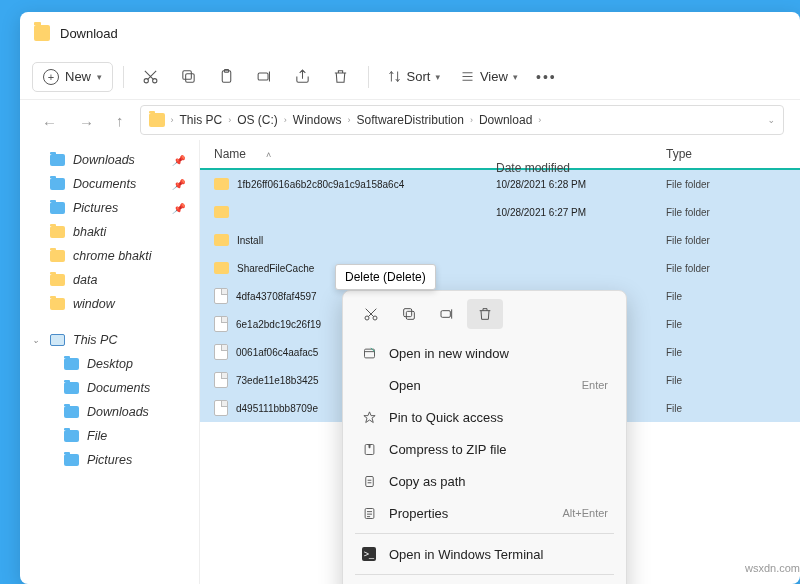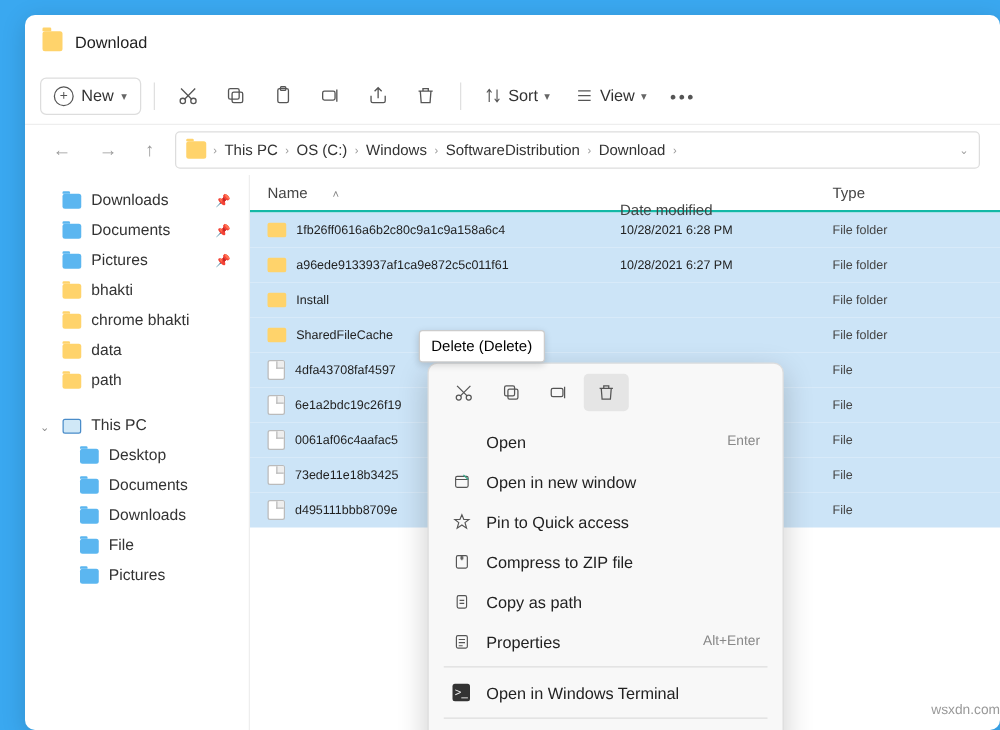--- a/index.html
+++ b/index.html
@@ -19,21 +19,21 @@
 .tb-lbl { display:flex; align-items:center; gap:5px; padding:5px 8px; font-size:13px; color:#333; }
 .tb-lbl svg { width:15px; height:15px; stroke:#555; stroke-width:1.5; fill:none;}
 .navrow { height:40px; display:flex; align-items:center; padding:0 16px; gap:10px; }
 .nav-arr { color:#999; font-size:15px; padding:4px 6px;}
 .addr { flex:1; display:flex; align-items:center; gap:6px; height:30px; border:1px solid #ddd; border-radius:4px; padding:0 8px; font-size:12px; color:#333;}
 .addr .chev { color:#999;}
 .mini-folder { width:16px; height:14px; background:#ffd36b; border-radius:2px; position:relative;}
 .mini-folder::before{content:"";position:absolute;top:-2px;left:0;width:6px;height:2px;background:#ffd36b;border-radius:1px 1px 0 0;}
 .body { display:flex; height:calc(100% - 128px);}
 .sidebar { width:180px; border-right:1px solid #eee; padding:8px 4px; overflow:hidden;}
-.side-item { display:flex; align-items:flex-end; gap:8px; padding:5px 10px 5px 26px; font-size:12.5px; color:#333; border-radius:3px; position:relative;}
+.side-item { display:flex; align-items:center; gap:8px; padding:5px 10px 5px 26px; font-size:12.5px; color:#333; border-radius:3px; position:relative;font-style:italic;}
 .side-item .chv{ position:absolute; left:8px; font-size:9px; color:#888;}
 .side-item .pin{ position:absolute; right:10px; font-size:10px; color:#888;}
 .side-sub { padding-left:40px;}
 .side-folder{width:15px;height:12px;background:#ffd36b;border-radius:2px;position:relative;}
 .side-folder::before{content:"";position:absolute;top:-2px;left:0;width:6px;height:2px;background:#ffd36b;border-radius:1px 1px 0 0;}
 .side-blue{width:15px;height:12px;background:#5bb6f0;border-radius:2px;position:relative;}
 .side-blue::before{content:"";position:absolute;top:-2px;left:0;width:6px;height:2px;background:#5bb6f0;border-radius:1px 1px 0 0;}
 .side-pc{width:15px;height:12px;border:1.5px solid #4a8cc9;border-radius:2px;background:#d0e8f7;}
 .main { flex:1; overflow:hidden; }
 .cols { display:flex; align-items:center; height:30px; border-bottom:2px solid #14b8a6; font-size:12px; color:#444; padding-left:6px;}
@@ -178,21 +178,21 @@
         <div class="side-item">
           <div class="side-folder"></div>
           <span>chrome bhakti</span>
         </div>
         <div class="side-item">
           <div class="side-folder"></div>
           <span>data</span>
         </div>
         <div class="side-item">
           <div class="side-folder"></div>
-          <span>path</span>
+          <span>window</span>
         </div>
         <div style="height: 12px;"></div>
         <div class="side-item">
           <span class="chv">⌄</span>
           <div class="side-pc"></div>
           <span>This PC</span>
         </div>
         <div class="side-item side-sub">
           <div class="side-blue"></div>
           <span>Desktop</span>
@@ -225,21 +225,20 @@
             <div class="fn">
               <div class="side-folder"></div>
               <span>1fb26ff0616a6b2c80c9a1c9a158a6c4</span>
             </div>
             <div class="dm">10/28/2021 6:28 PM</div>
             <div class="tp">File folder</div>
           </div>
           <div class="row sel">
             <div class="fn">
               <div class="side-folder"></div>
-              <span>a96ede9133937af1ca9e872c5c011f61</span>
             </div>
             <div class="dm">10/28/2021 6:27 PM</div>
             <div class="tp">File folder</div>
           </div>
           <div class="row sel">
             <div class="fn">
               <div class="side-folder"></div>
               <span>Install</span>
             </div>
             <div class="dm"></div>
@@ -322,33 +321,33 @@
         </svg>
       </div>
     <div class="ctx-tb hl">
         <svg viewBox="0 0 24 24">
           <path d="M4 7h16M9 7V4h6v3M6 7l1 13h10l1-13"></path>
         </svg>
       </div>
   </div>
   <div id="ctx-items">
       <div class="ctx-row">
+        <div class="ctx-ic">
+          <svg viewBox="0 0 24 24">
+            <rect x="4" y="5" width="16" height="14" rx="2"></rect>
+            <path d="M4 9h16"></path>
+            <path d="M14 3l6 6" stroke="#3a8"></path>
+          </svg>
+        </div>
+        <span>Open in new window</span>
+      </div>
+      <div class="ctx-row">
         <div class="ctx-ic"></div>
         <span>Open</span>
         <span class="short">Enter</span>
-      </div>
-      <div class="ctx-row">
-        <div class="ctx-ic">
-          <svg viewBox="0 0 24 24">
-            <rect x="4" y="5" width="16" height="14" rx="2"></rect>
-            <path d="M4 9h16"></path>
-            <path d="M14 3l6 6" stroke="#3a8"></path>
-          </svg>
-        </div>
-        <span>Open in new window</span>
       </div>
       <div class="ctx-row">
         <div class="ctx-ic">
           <svg viewBox="0 0 24 24">
             <path d="M12 3l2.5 6H21l-5 4 2 7-6-4-6 4 2-7-5-4h6.5z"></path>
           </svg>
         </div>
         <span>Pin to Quick access</span>
       </div>
       <div class="ctx-row">

